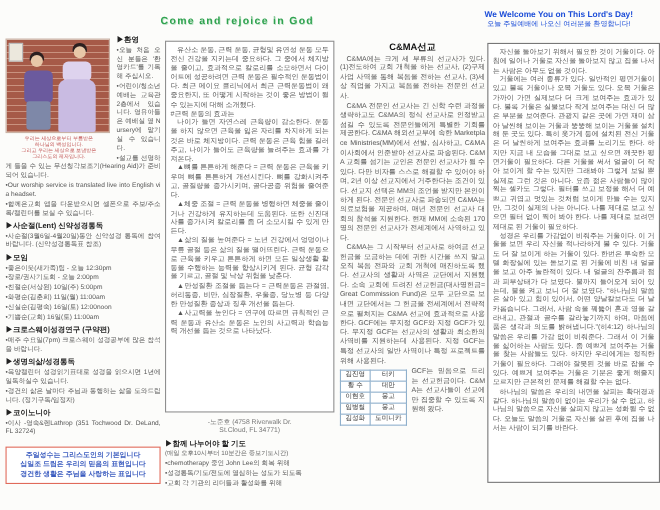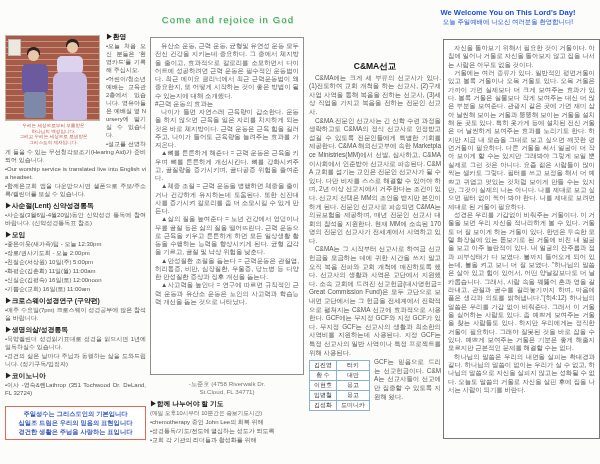--- a/index.html
+++ b/index.html
@@ -1,20 +1,20 @@
 <!DOCTYPE html>
 <html><head>
 <meta charset="utf-8">
 <style>
   html,body{margin:0;padding:0;background:#e9e9e9;}
   .page{position:relative;width:600px;height:464px;background:#fcfcfa;overflow:hidden;
         font-family:"Liberation Sans",sans-serif;}
   
-  .motto{position:absolute;left:146px;top:14px;width:164px;text-align:center;
-         font-size:9.5px;font-weight:normal;color:#2fa24f;letter-spacing:1.2px;
+  .motto{position:absolute;left:146px;top:14px;width:164px;text-align:left;
+         font-size:9.5px;font-weight:bold;color:#2fa24f;letter-spacing:1.2px;
          text-shadow:0.6px 0.6px 0 #bfe3c8;}
   .welcome{position:absolute;right:2px;top:8px;width:180px;text-align:center;color:#1d4ed8;}
   .welcome .w-en{font-size:7.6px;font-weight:bold;}
   .welcome .w-ko{font-size:6.4px;margin-top:1px;}
   
   .col1{position:absolute;left:5px;top:33px;width:141px;font-size:6px;line-height:8px;
         color:#555;text-align:justify;word-break:break-all;}
   .photo-wrap{float:left;width:97px;margin:2px 4px 1px 0;}
   .photo{position:relative;width:93px;height:84px;border:1px solid #c9b2a5;overflow:hidden;
          background:repeating-linear-gradient(#a65a48 0 5px,#c9927f 5px 6px);}
@@ -35,21 +35,21 @@
   .col2{position:absolute;left:150px;top:37px;width:154px;}
   .health-box{border:1px solid #8f8f8f;min-height:328px;padding:4px 4px;background:#fff;
               font-size:6.4px;line-height:8.25px;color:#555;text-align:justify;word-break:break-all;}
   .health-box p{margin:0;text-indent:6px;}
   .attribution{margin-top:5px;text-align:center;color:#777;font-size:6.2px;line-height:8px;}
   .prayer{margin-top:4px;font-size:6px;line-height:8px;color:#555;}
   .prayer .sec-title{margin:0 0 1px;}
   .prayer-sub{font-size:5.7px;color:#666;margin-bottom:1px;}
   
   .col3{position:absolute;left:309px;top:38px;width:132px;font-size:6.4px;line-height:8.6px;
-        color:#555;text-align:justify;word-break:break-all;margin-top:24px;}
+        color:#555;text-align:justify;word-break:break-all;}
   .m-title{text-align:center;font-weight:bold;color:#111;font-size:8.5px;margin:0 0 3px;text-indent:0;}
   .col3 p{margin:0;text-indent:6px;}
   .m-table{float:left;border-collapse:collapse;margin:2px 4px 0 0;background:#fff;}
   .m-table td{border:1px solid #8fb0cc;font-size:6px;padding:1px 4px;color:#333;text-align:center;line-height:7px;}
   .wrap-zone{margin-top:1px;}
   
   .col4{position:absolute;left:443px;top:39px;width:147px;height:390px;border:1px solid #777;
         padding:4px 4px;background:#fff;font-size:6.4px;line-height:8.35px;color:#555;
         text-align:justify;word-break:break-all;}
   .col4 p{margin:0;text-indent:6px;}

